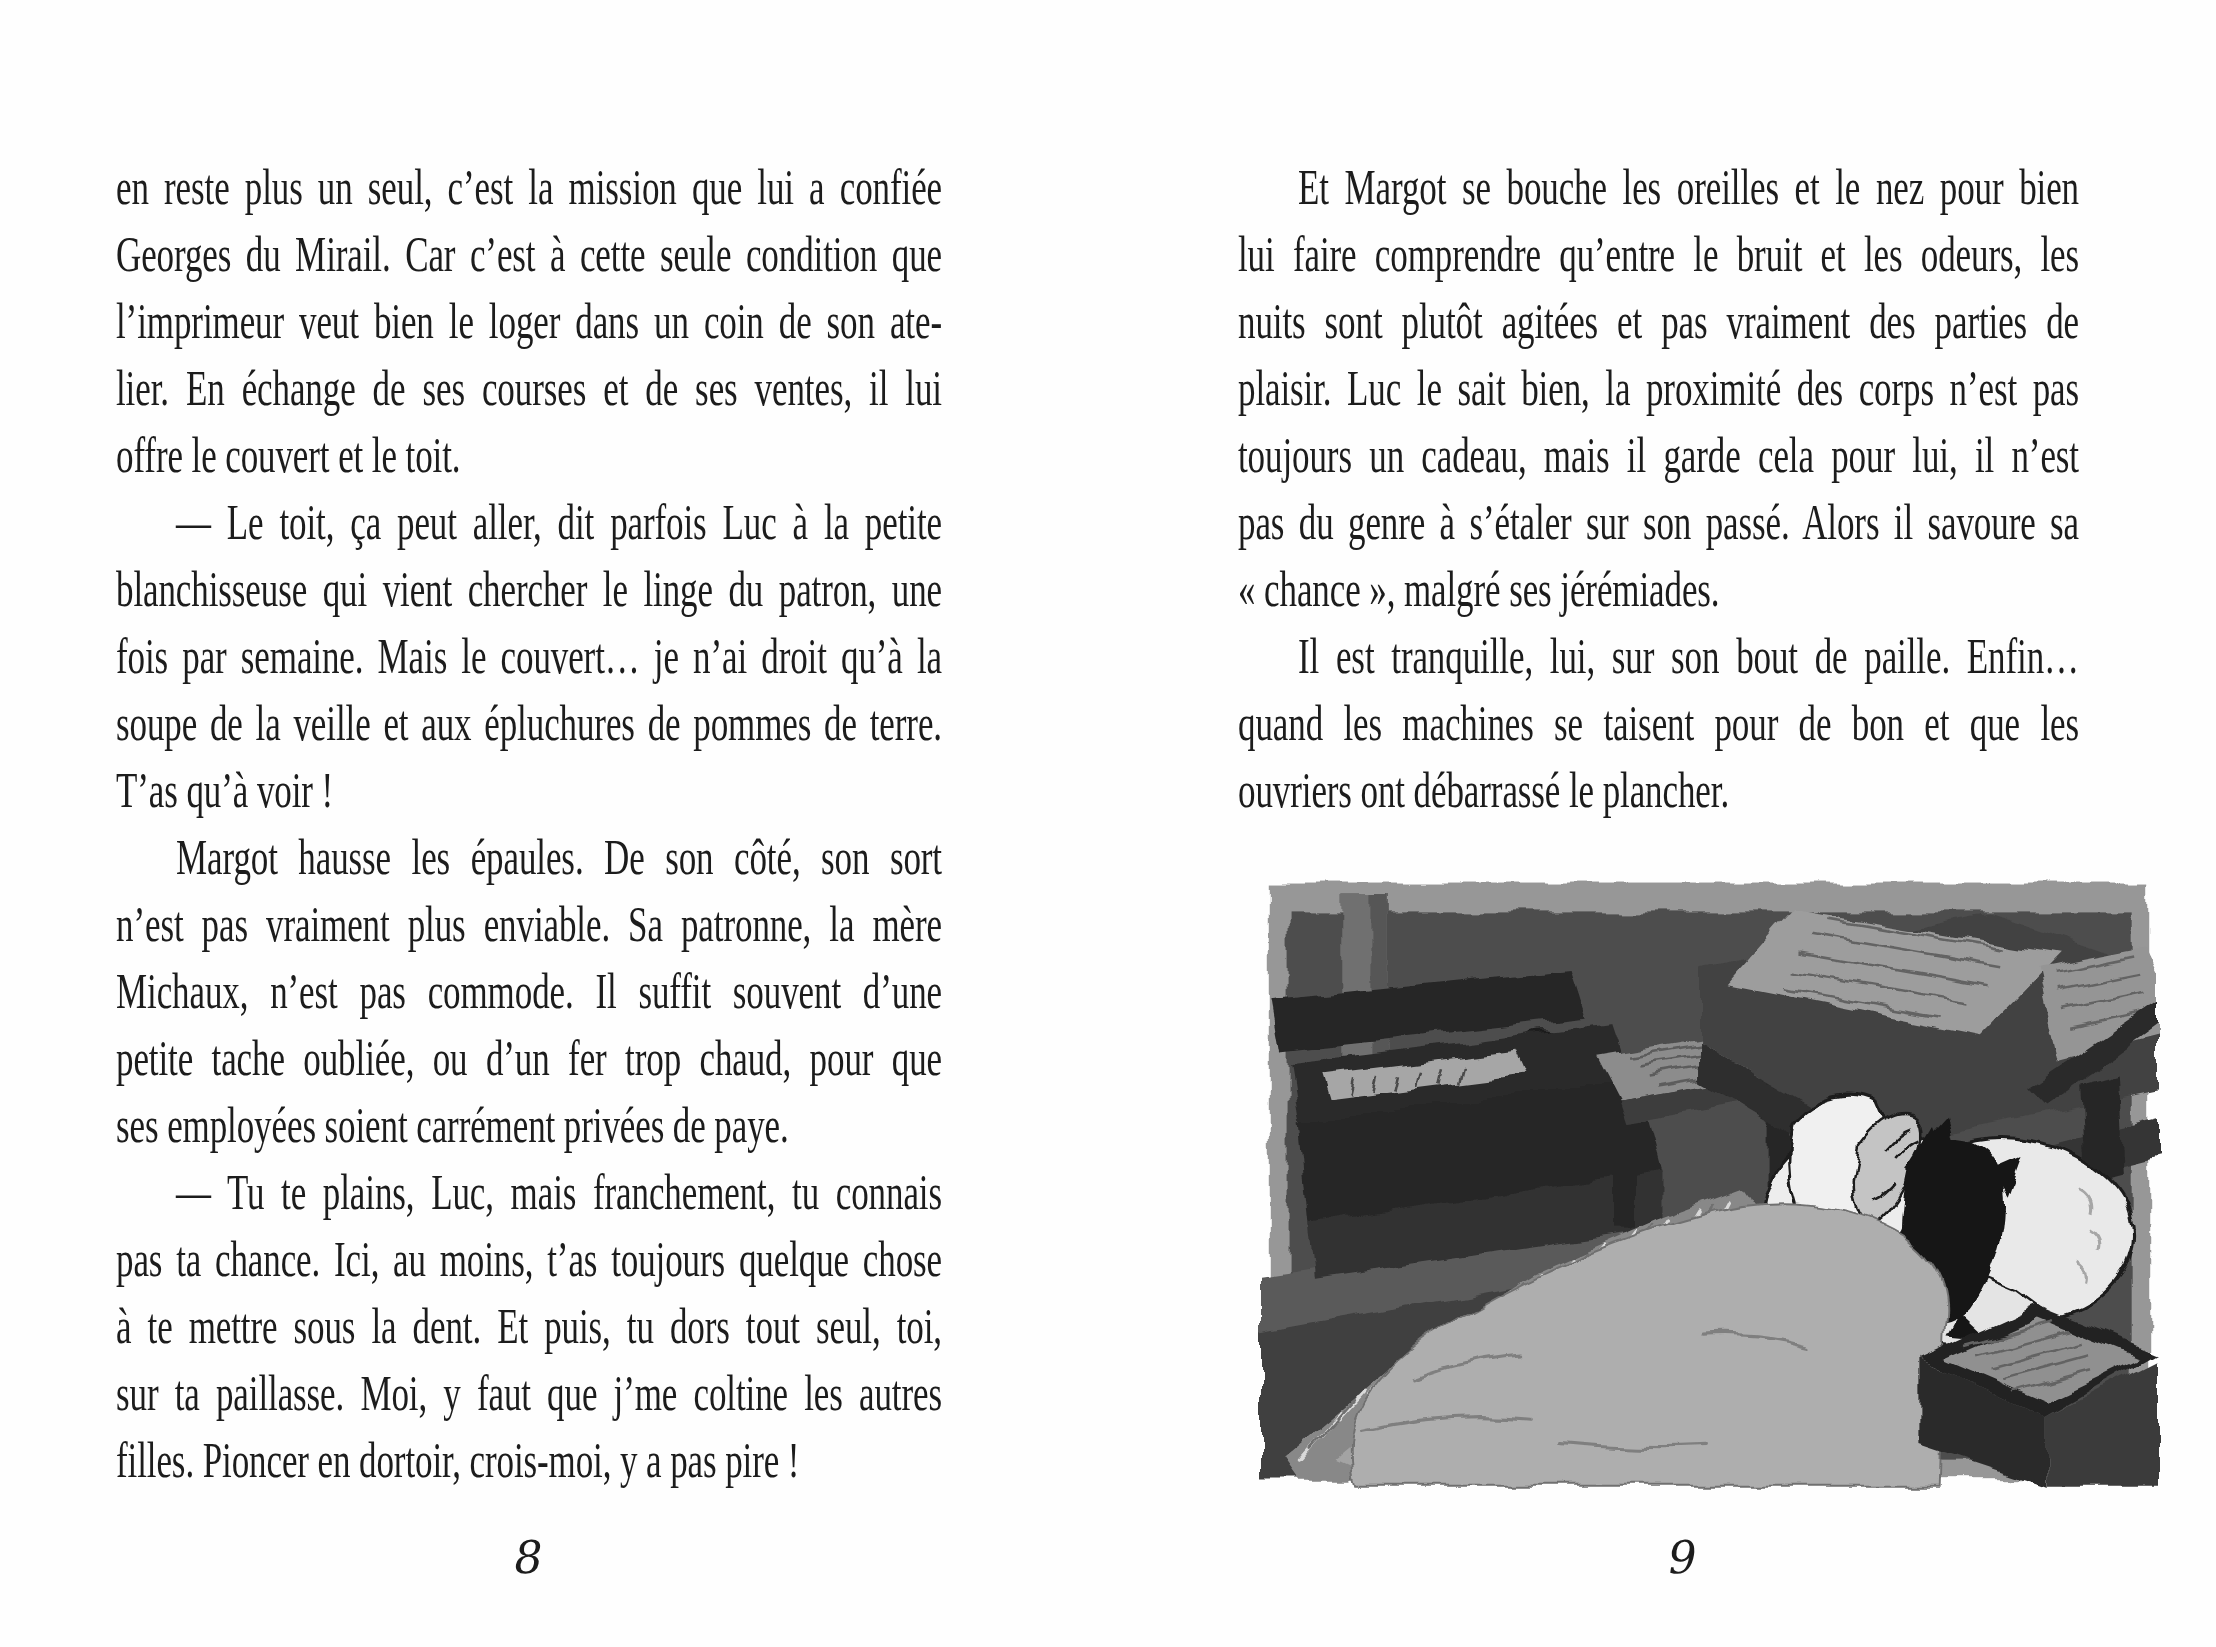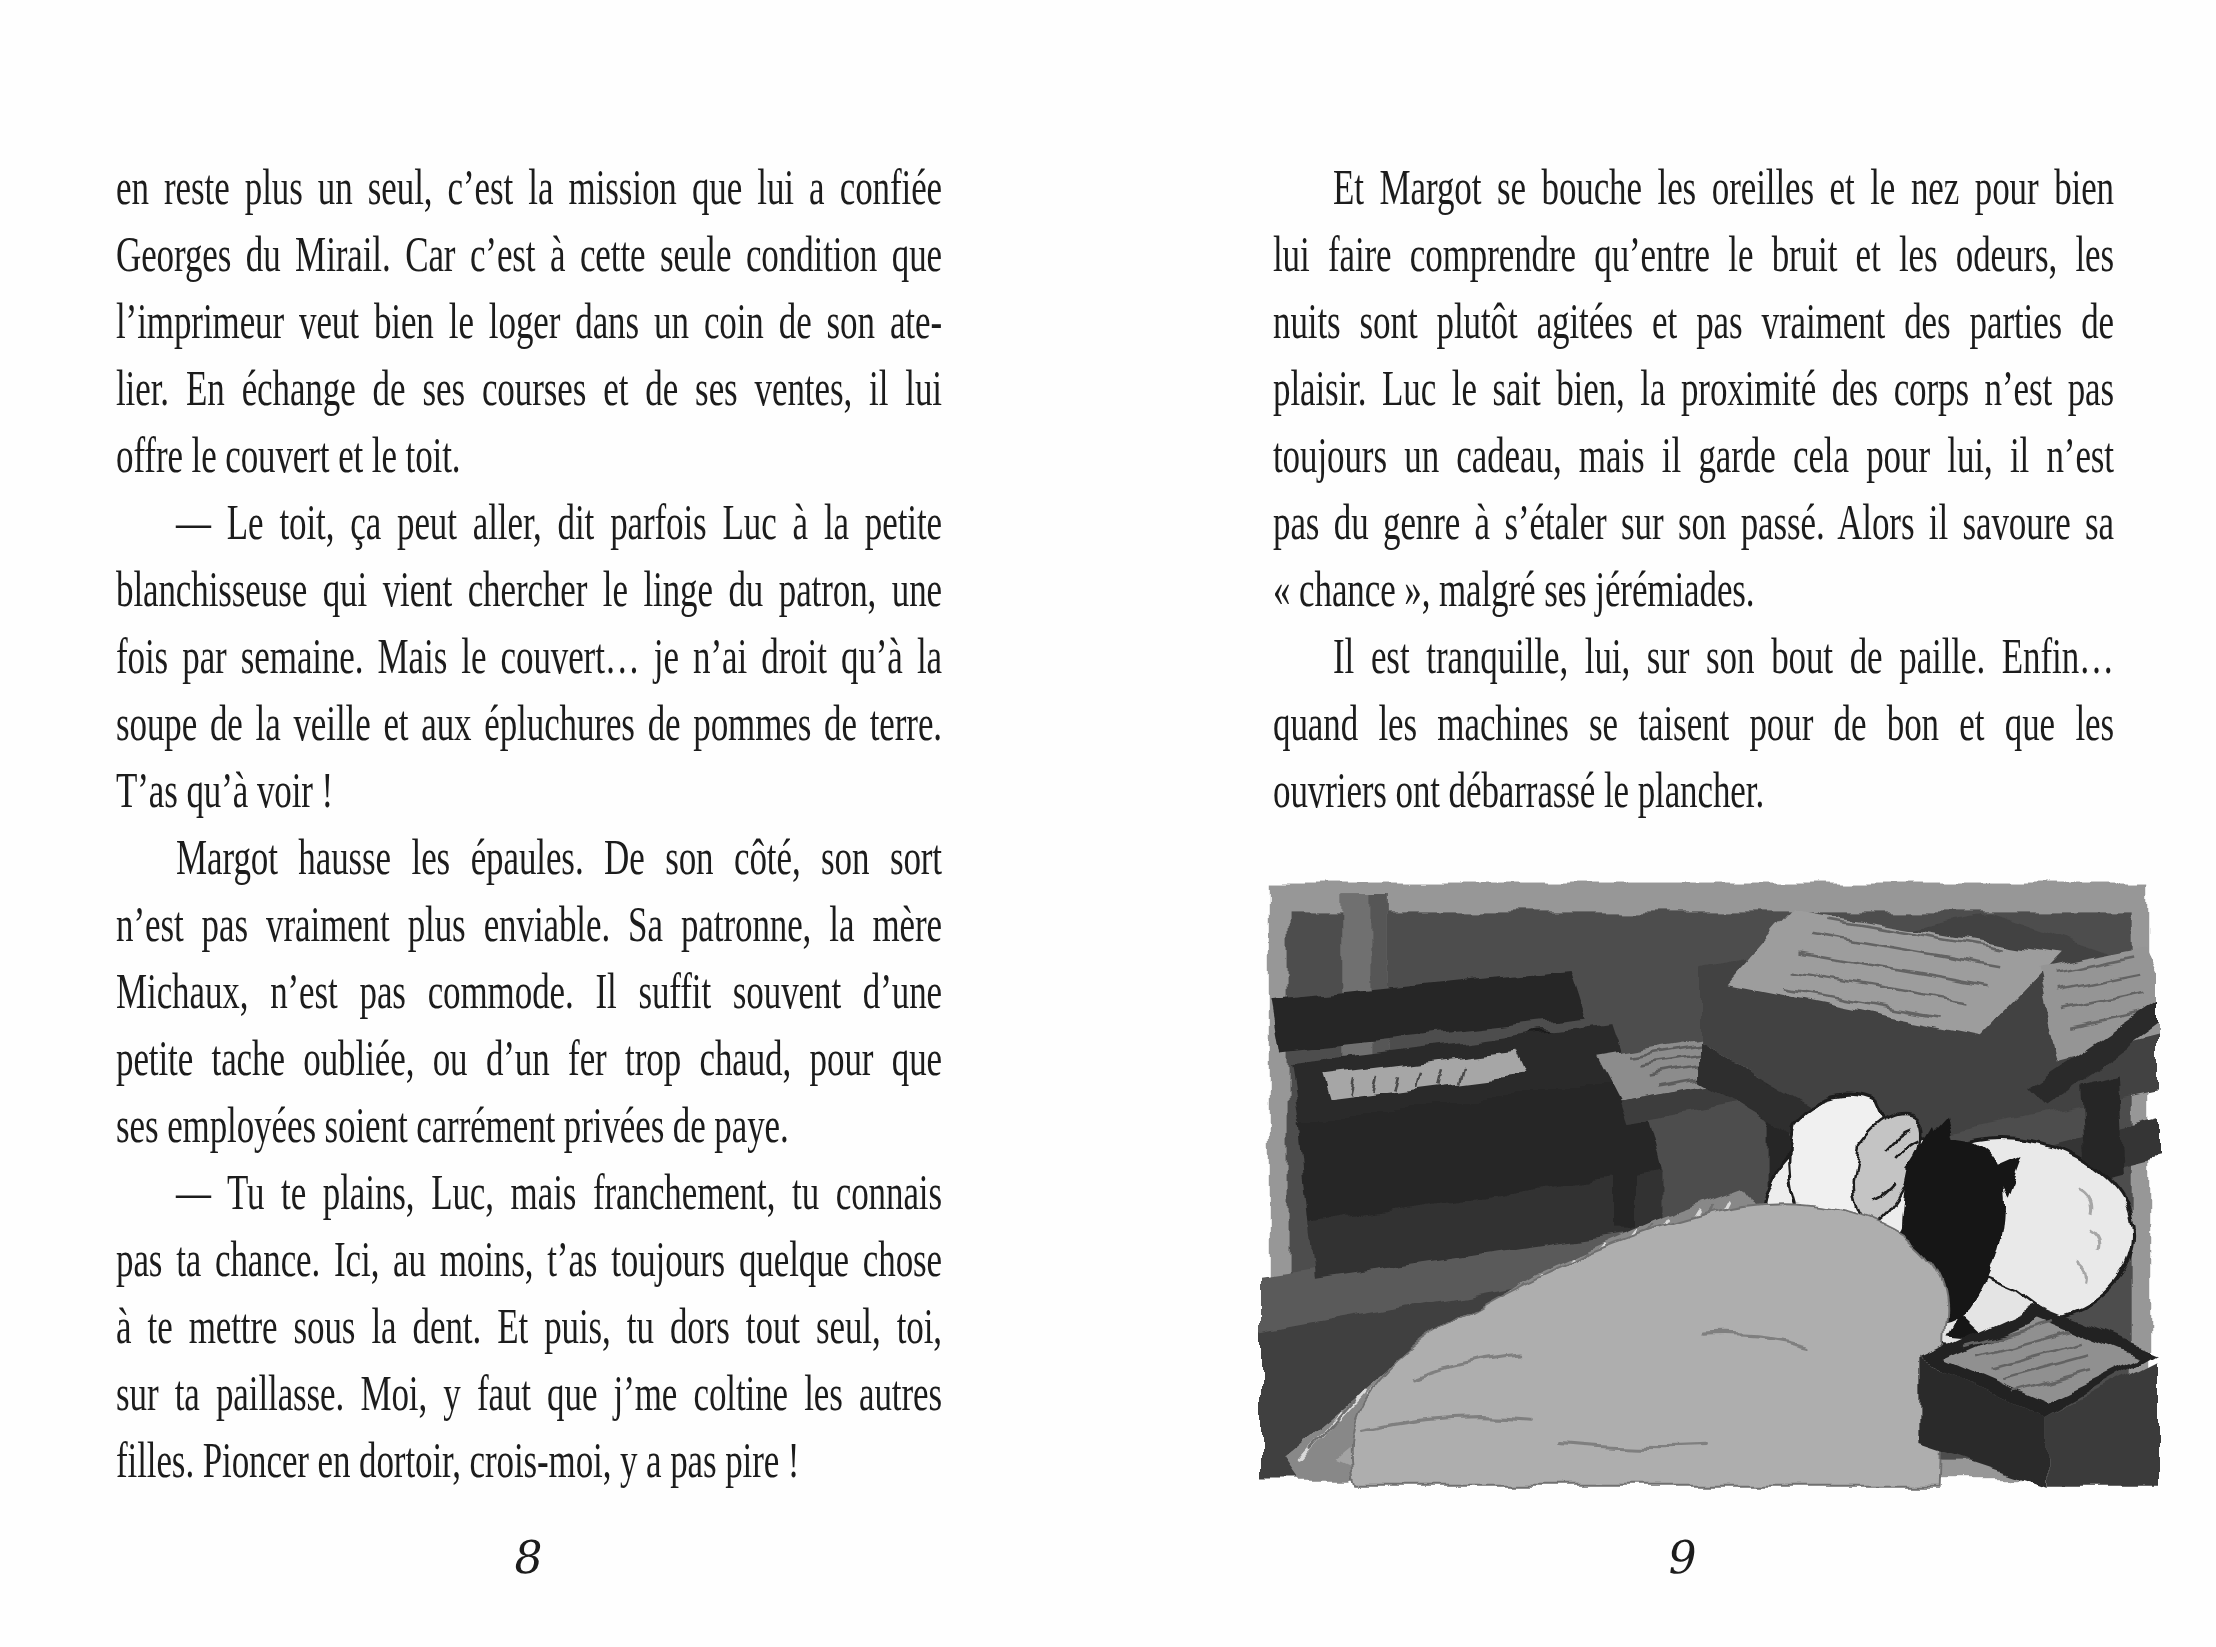--- a/index.html
+++ b/index.html
@@ -7,21 +7,21 @@
     width:2216px;height:1648px;position:relative;
     background:#fefefe;color:#1c1c1c;
     font-family:"Liberation Serif", serif;
     overflow:hidden;
   }
   .page{position:absolute;top:0;height:1176px;padding-left:43px;}
   .page.left{left:0;width:1108px;}
   .page.right{left:1108px;width:1108px;}
   .text-col{position:absolute;top:155px;}
   .left-col{left:116px;width:826px;}
-  .right-col{left:1273px;width:841px;}
+  .right-col{left:1238px;width:841px;}
   .line{
     height:67px;line-height:67px;font-size:35px;
     letter-spacing:-0.1px;
     transform:scaleY(1.45);transform-origin:50% 55%;
   }
   .line.j{text-align:justify;text-align-last:justify;}
   .line.last{text-align:left;text-align-last:left;}
   .line.ind{text-indent:60px;}
   .pageno{
     position:absolute;top:1531px;width:125px;text-align:center;

